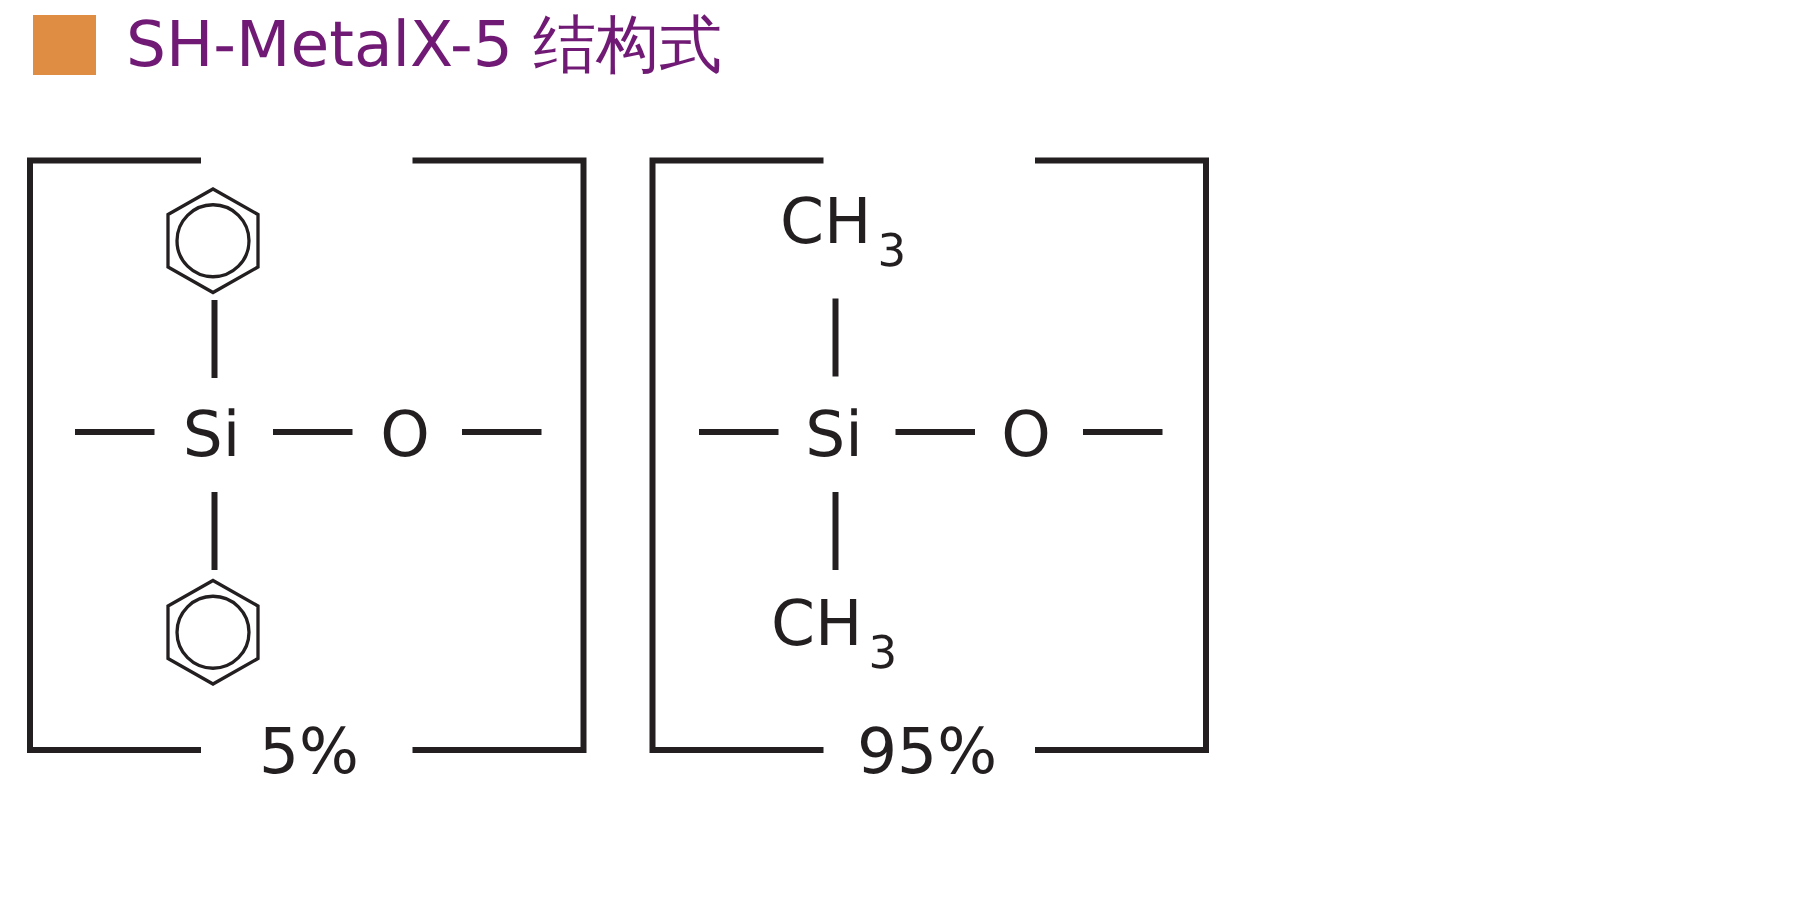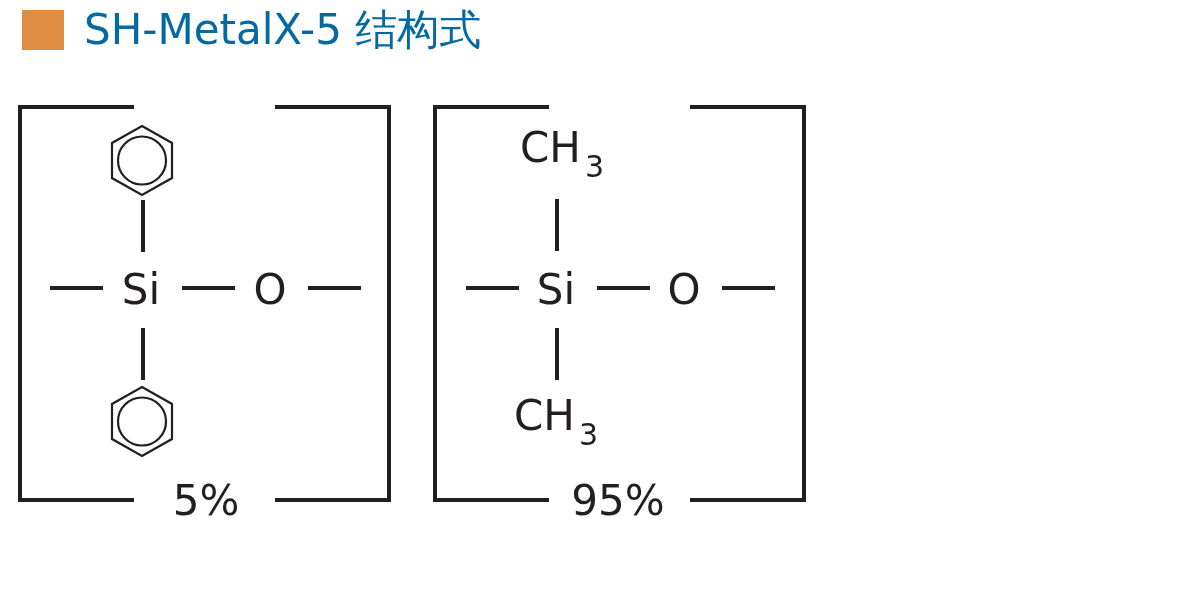--- a/index.html
+++ b/index.html
@@ -1,19 +1,19 @@
 <!DOCTYPE html>
 <html><head>
   <meta charset="utf-8">
   <style>
     html, body { margin: 0; padding: 0; background: #ffffff; }
     body { width: 1202px; height: 604px; position: relative; overflow: hidden; font-family: "DejaVu Sans", "Liberation Sans", sans-serif; color: #231f20; }
     .title-row { position: absolute; left: 22px; top: 5px; height: 50px; display: flex; align-items: center; }
     .title-swatch { width: 42px; height: 40px; background: #df8d42; margin-right: 20px; }
-    .title-text { font-size: 42px; color: #0369a1; letter-spacing: 0px; line-height: 1; }
+    .title-text { font-size: 42px; color: #701a75; letter-spacing: 0px; line-height: 1; }
     svg.diagram { position: absolute; left: 0; top: 0; }
     .lbl { font-family: "DejaVu Sans", "Liberation Sans", sans-serif; fill: #231f20; }
   </style>
 </head>
 <body>
 
 <div class="title-row">
   <div class="title-swatch"></div>
   <div class="title-text">SH-MetalX-5 结构式</div>
 </div>

